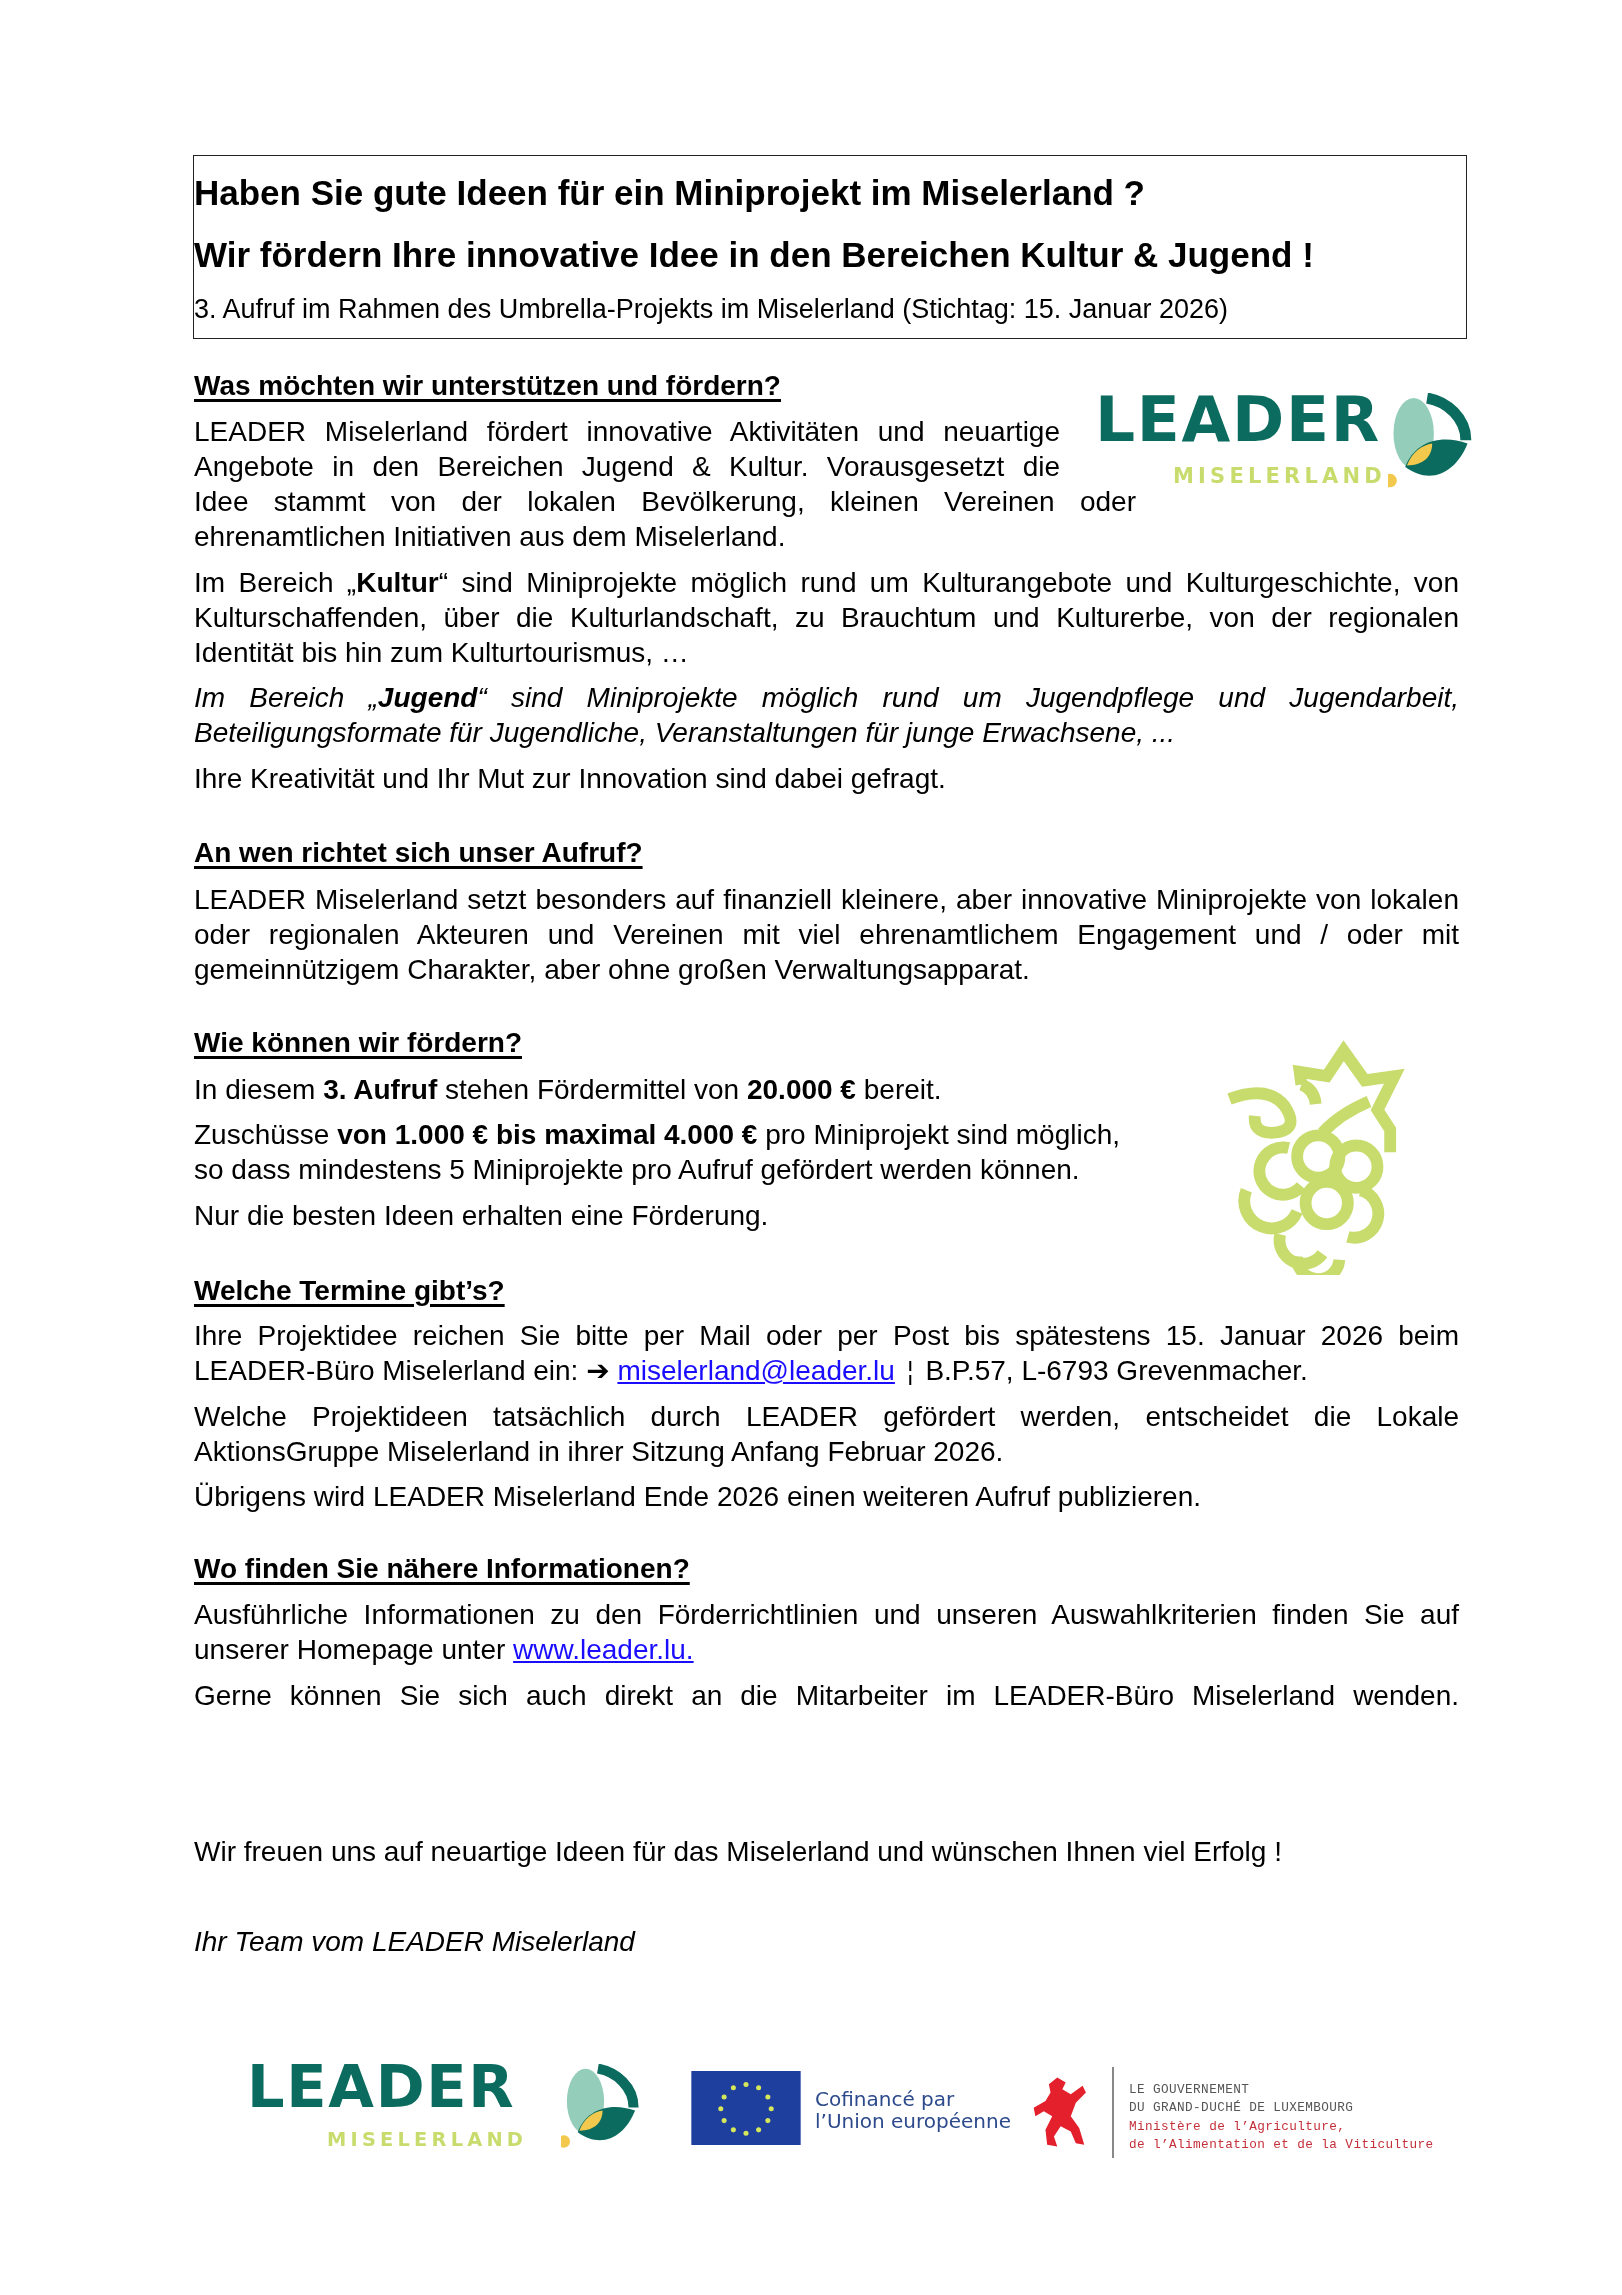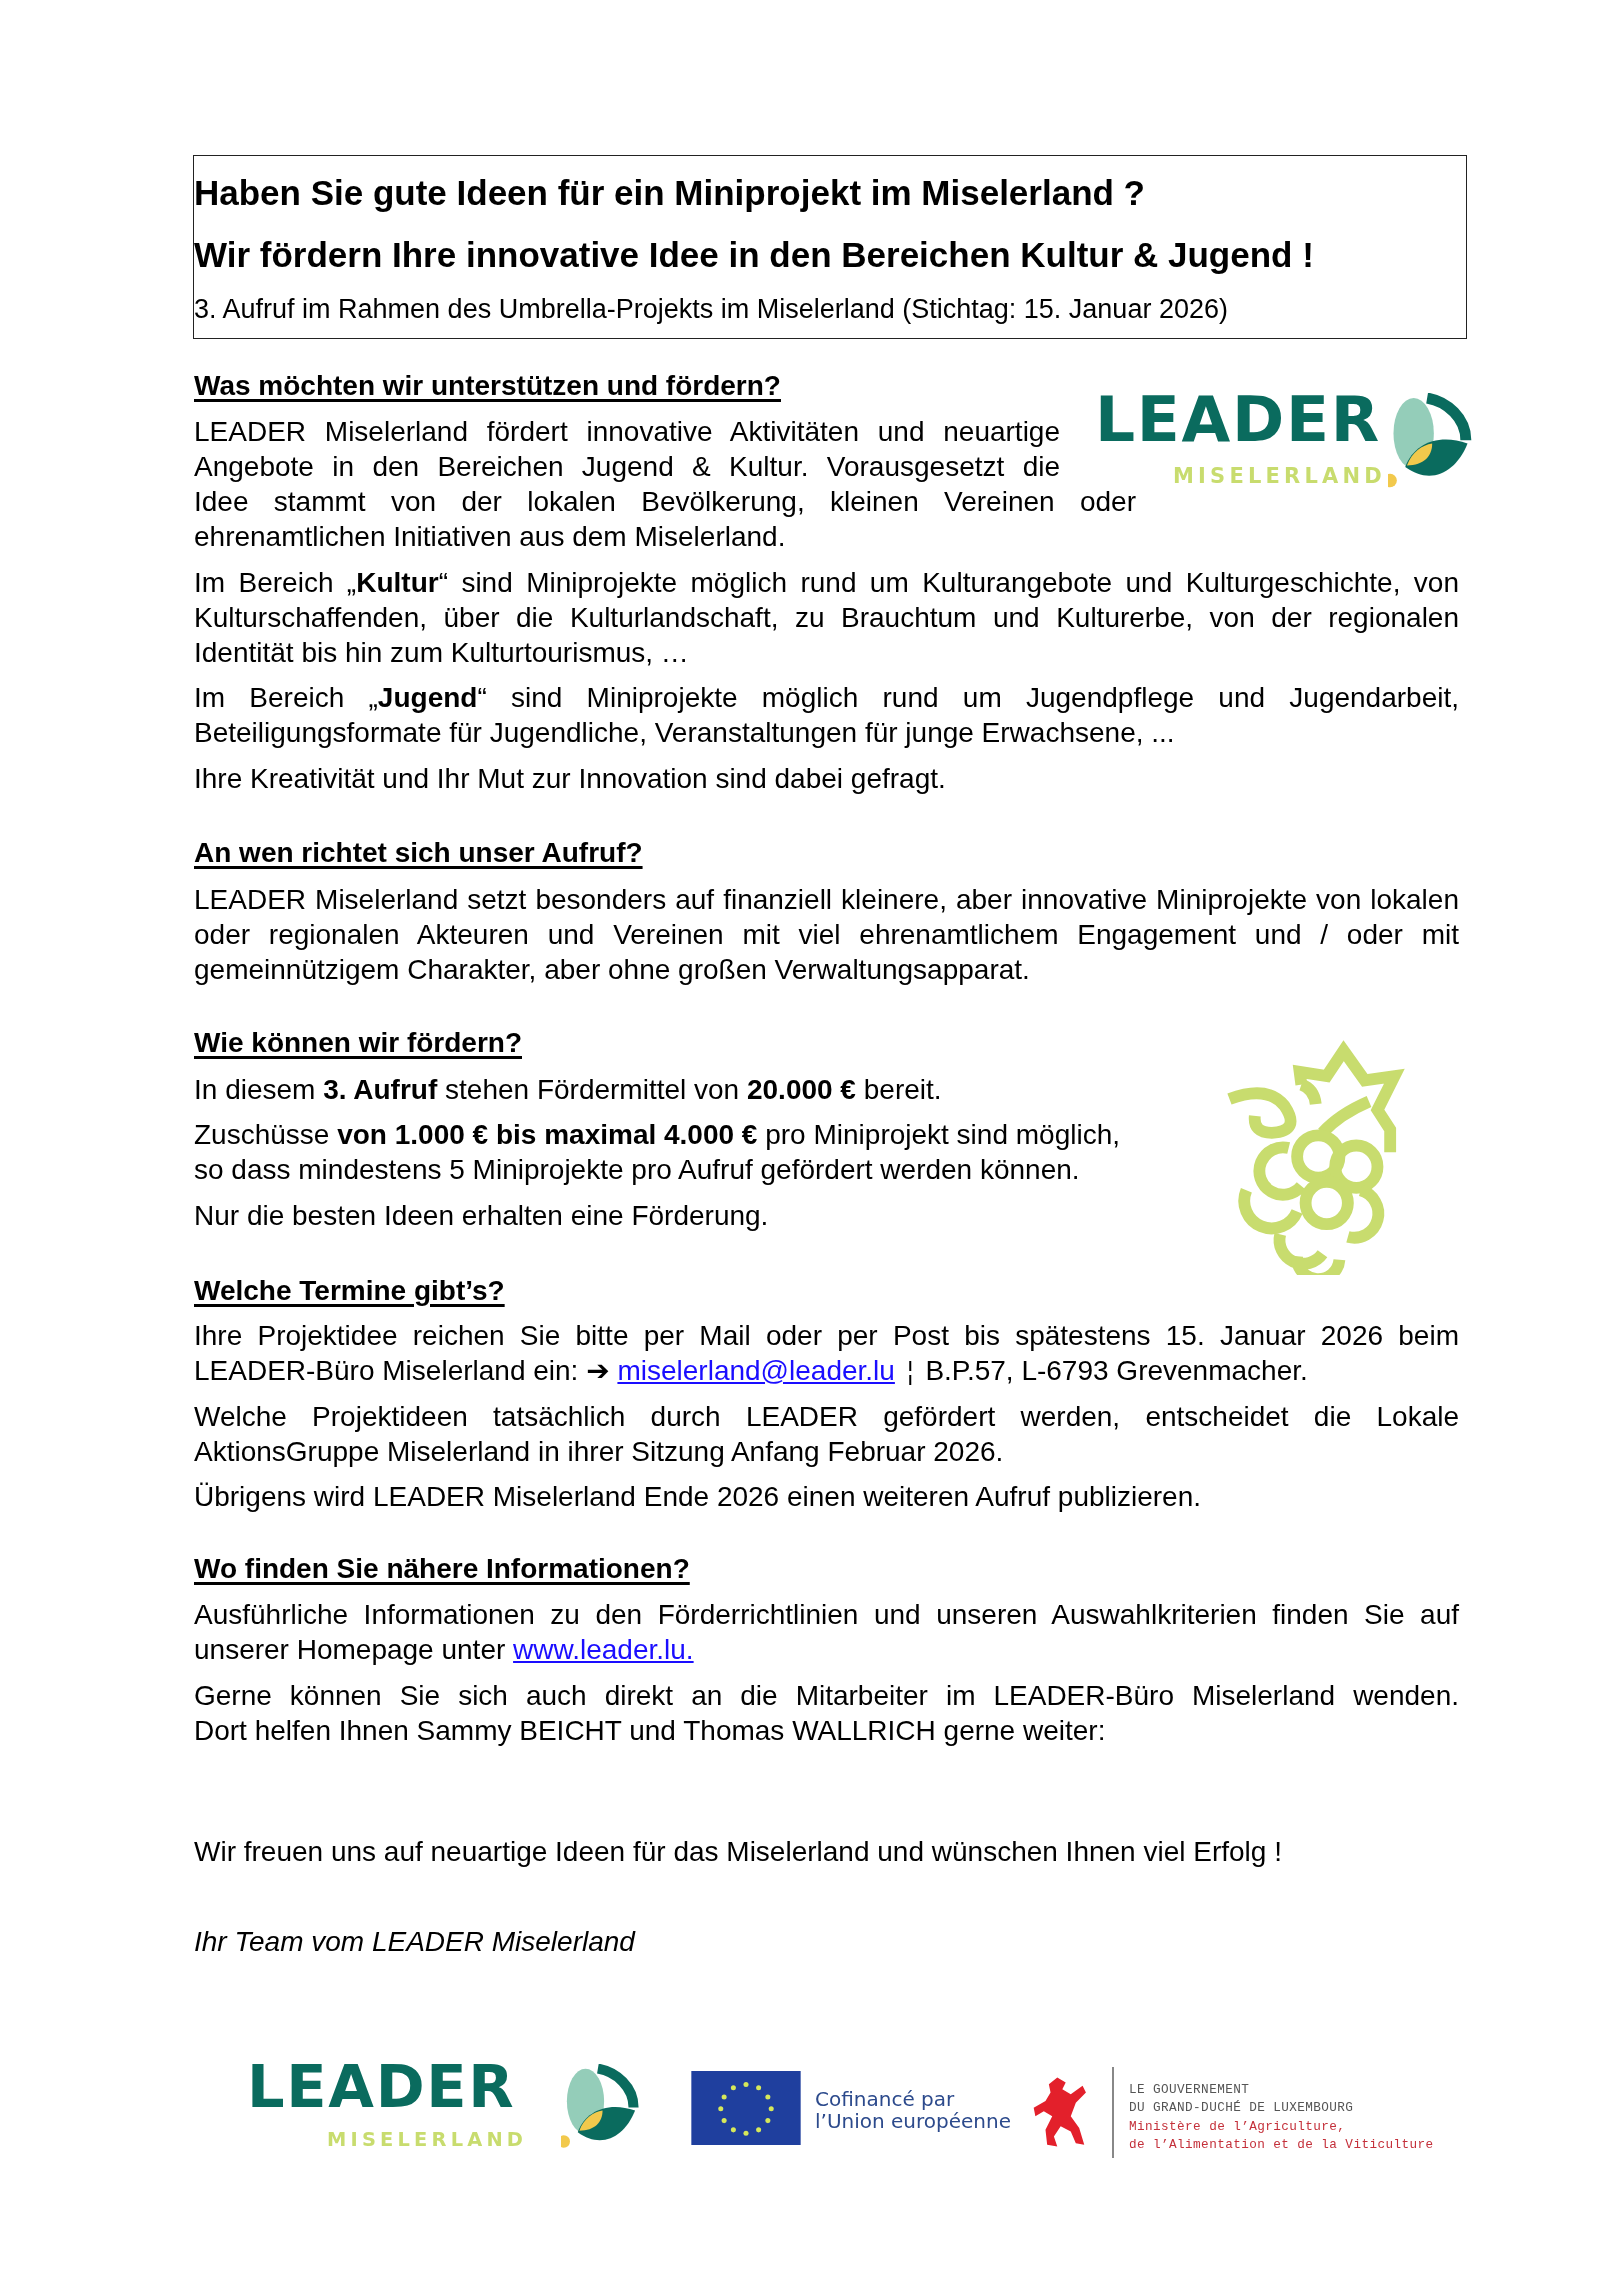--- a/index.html
+++ b/index.html
@@ -47,21 +47,21 @@
 <div class="h" style="top:370px;">Was möchten wir unterstützen und fördern?</div>
 <div class="p" style="top:414px; width:947px;">
   <span class="jl" style="width:866px;">LEADER Miselerland fördert innovative Aktivitäten und neuartige</span>
   <span class="jl" style="width:866px;">Angebote in den Bereichen Jugend &amp; Kultur.  Vorausgesetzt die</span>
   <span class="jl" style="width:942px;">Idee stammt von der lokalen Bevölkerung, kleinen Vereinen oder</span>
   <span class="ln">ehrenamtlichen Initiativen aus dem Miselerland.</span>
 </div>
 <div class="p" style="top:565px;">
   <span>Im Bereich „</span><span class="b">Kultur</span><span>“ sind Miniprojekte möglich rund um Kulturangebote und Kulturgeschichte, von Kulturschaffenden, über die Kulturlandschaft, zu Brauchtum und Kulturerbe, von der regionalen Identität bis hin zum Kulturtourismus, …</span>
 </div>
-<div class="p" style="top:680px;">
+<div class="p" style="top:680px;font-style:italic;">
   <span>Im Bereich „</span><span class="b">Jugend</span><span>“ sind Miniprojekte möglich rund um Jugendpflege und Jugendarbeit, Beteiligungsformate für Jugendliche, Veranstaltungen für junge Erwachsene, ...</span>
 </div>
 <div class="p" style="top:761px;">Ihre Kreativität und Ihr Mut zur Innovation sind dabei gefragt.</div>
 
 <div class="h" style="top:837px;">An wen richtet sich unser Aufruf?</div>
 <div class="p" style="top:882px;">LEADER Miselerland setzt besonders auf finanziell kleinere, aber innovative Miniprojekte von lokalen oder regionalen Akteuren und Vereinen mit viel ehrenamtlichem Engagement und / oder mit gemeinnützigem Charakter, aber ohne großen Verwaltungsapparat.</div>
 
 <div class="h" style="top:1027px;">Wie können wir fördern?</div>
 <div class="p" style="top:1072px;">
   <span>In diesem </span><span class="b">3. Aufruf</span><span> stehen Fördermittel von </span><span class="b">20.000 €</span><span> bereit.</span>
@@ -94,21 +94,20 @@
 </div>
 <div class="p" style="top:1399px;">Welche Projektideen tatsächlich durch LEADER gefördert werden, entscheidet die Lokale AktionsGruppe Miselerland in ihrer Sitzung Anfang Februar 2026.</div>
 <div class="p" style="top:1479px;">Übrigens wird LEADER Miselerland Ende 2026 einen weiteren Aufruf publizieren.</div>
 
 <div class="h" style="top:1553px;">Wo finden Sie nähere Informationen?</div>
 <div class="p" style="top:1597px;">
   <span>Ausführliche Informationen zu den Förderrichtlinien und unseren Auswahlkriterien finden Sie auf unserer Homepage unter </span><a class="link">www.leader.lu.</a>
 </div>
 <div class="p" style="top:1678px;">
   <span class="jl">Gerne können Sie sich auch direkt an die Mitarbeiter im LEADER-Büro Miselerland wenden.</span>
-  <span class="ln">Dort helfen Ihnen Sammy BEICHT und Thomas WALLRICH gerne weiter:</span>
 </div>
 
 <div class="p" style="top:1834px;">Wir freuen uns auf neuartige Ideen für das Miselerland und wünschen Ihnen viel Erfolg !</div>
 <div class="p it" style="top:1924px;">Ihr Team vom LEADER Miselerland</div>
 
 <div class="abs" style="left:247px; top:2059px; width:397px; height:101px;">
   <div class="abs leader-word" style="left:0; top:-6.8px; font-size:59px;">LEADER</div>
   <div class="abs misel-word" style="left:80px; top:69px; font-size:19.4px;">MISELERLAND</div>
   <svg class="abs" style="left:314px; top:5px;" width="80" height="93" viewBox="0 0 100 120">
     <ellipse cx="30" cy="48" rx="24" ry="42" fill="#94cdb9"></ellipse>

